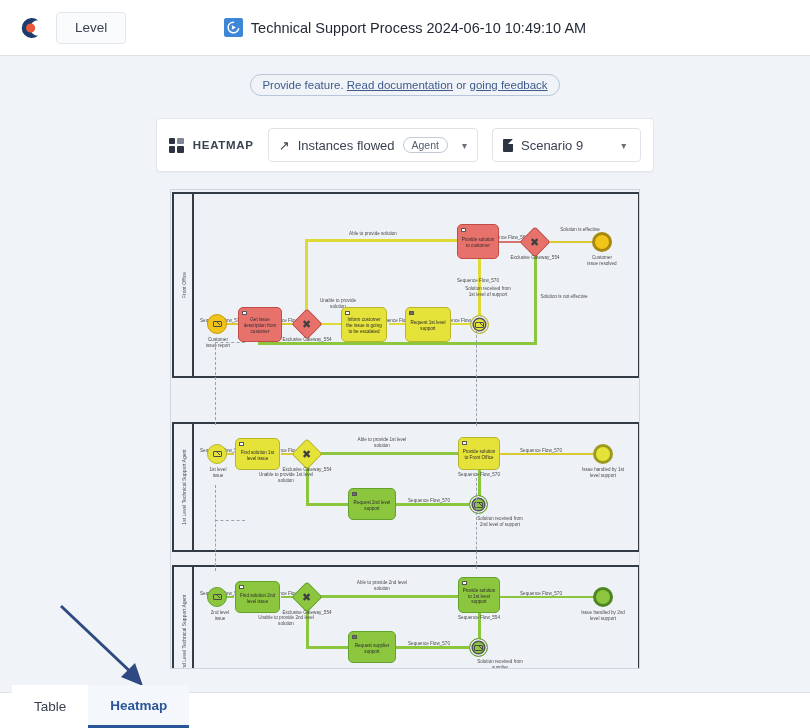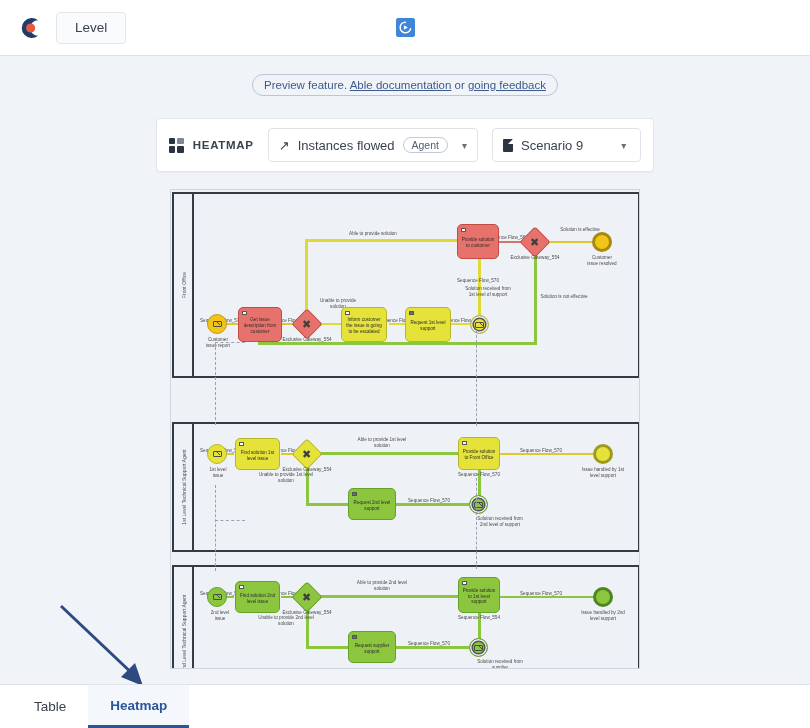--- a/index.html
+++ b/index.html
@@ -102,21 +102,21 @@
     border-radius:3px; display:flex; align-items:center; justify-content:center;
   }
   .gw .x { transform:rotate(-45deg); font-size:11px; color:#3f3f3f; line-height:0; }
   .lbl { position:absolute; font-size:4.6px; color:#4a4a4a; text-align:center; line-height:1.3; }
   .flow { position:absolute; background:#000; }
   .msgflow { position:absolute; border-top:1px dashed #9aa3ad; }
   .msgflow.v { border-top:none; border-left:1px dashed #9aa3ad; }
 
   
   #tabs {
-    position:absolute; left:0; right:0; bottom:0; height:44px;
+    position:absolute; left:0; right:0; bottom:0; height:36px;
     background:#fff; border-top:1px solid #e0e4e9; display:flex; align-items:flex-end; padding-left:12px;
   }
   .tab {
     height:43px; display:flex; align-items:center; padding:0 22px;
     font-size:13.5px; color:#3a4250; cursor:pointer; background:#fff;
   }
   .tab.active { color:#2a5699; background:#f4f7fb; border-bottom:3px solid #2a5699; font-weight:bold; }
   #pointer-arrow { position:absolute; left:55px; top:600px; pointer-events:none; }
 </style>
 </head>
@@ -133,27 +133,28 @@
     <span>Level</span>
   </div>
   <div id="title-wrap">
     <span id="title-icon">
       <svg width="19" height="19" viewBox="0 0 19 19">
         <rect width="19" height="19" rx="3" fill="#3e86d6"></rect>
         <path d="M9.5 4.2a5.3 5.3 0 1 0 5.1 6.6" stroke="#fff" stroke-width="1.5" fill="none" stroke-linecap="round"></path>
         <path d="M7.9 7.3v4.4l4-2.2z" fill="#fff"></path>
       </svg>
     </span>
+    <span id="title-text">Technical Support Process 2024-06-10 10:49:10 AM</span>
   </div>
 </div>
 
 <div id="banner-row">
   <div id="banner">
-    <span>Preview feature.</span>
-    <a>Able documentation</a>
+    <span>Provide feature.</span>
+    <a>Read documentation</a>
     <span>or</span>
     <a>going feedback</a>
   </div>
 </div>
 
 <div id="toolbar-row">
   <div id="toolbar">
     <div class="tb-label">
       <span class="squares">
           <i></i>

